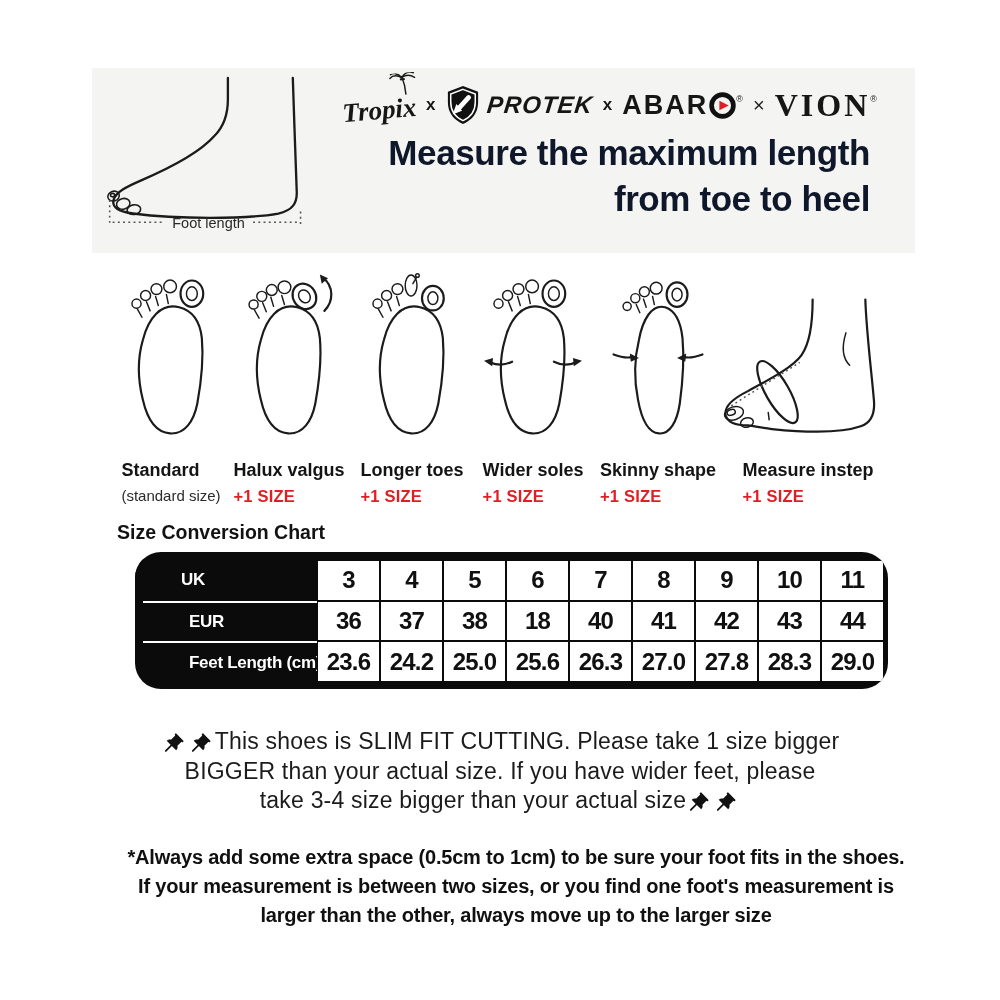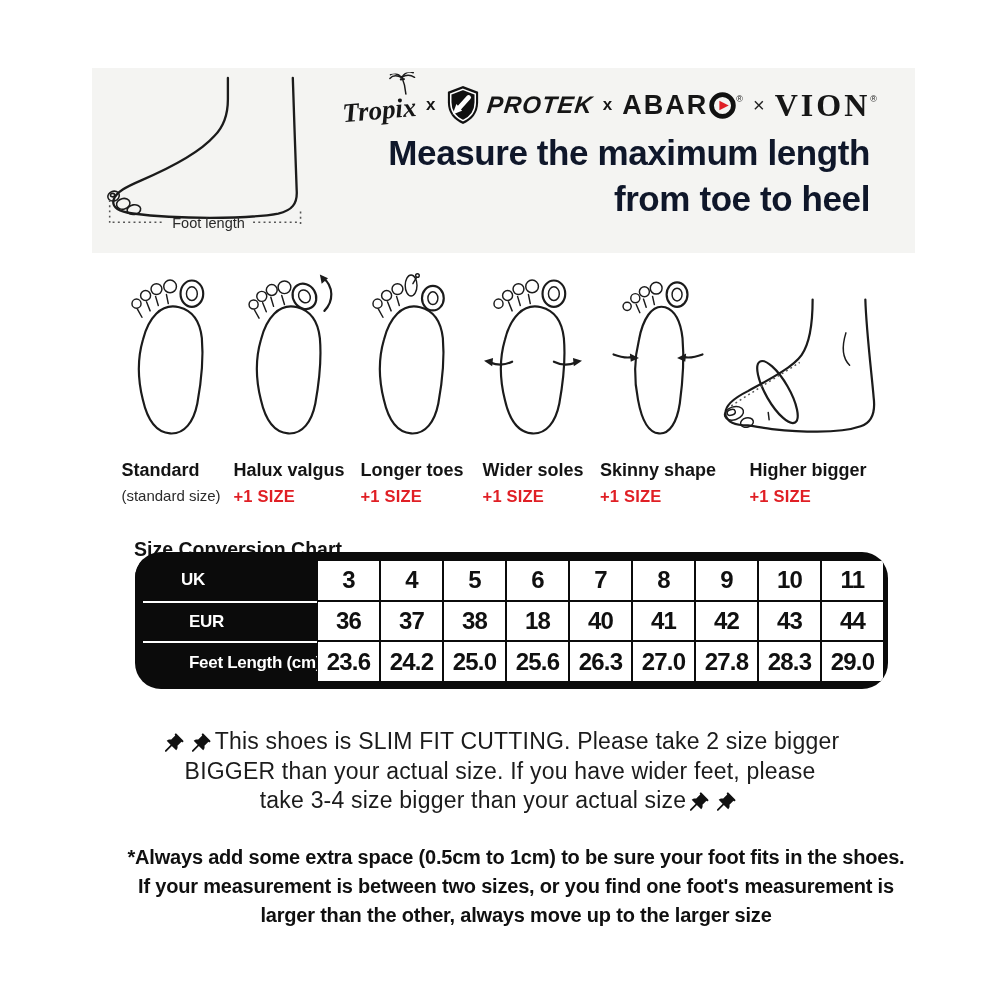--- a/index.html
+++ b/index.html
@@ -28,21 +28,21 @@
   
   .foot-types{position:absolute;left:0;top:266px;width:1000px;height:250px;}
   .ft{position:absolute;top:0;margin:0;display:flex;flex-direction:column;align-items:center;}
   .art{height:186px;display:flex;align-items:center;justify-content:center;}
   .art.side{align-items:flex-end;padding-bottom:10px;box-sizing:border-box;}
   .ft-label{font-weight:700;font-size:18px;color:#141414;margin-top:8px;white-space:nowrap;}
   .ft-sub{font-weight:700;font-size:16.5px;color:#e01f25;margin-top:6px;letter-spacing:0.2px;white-space:nowrap;}
   .ft-sub.plain{font-weight:400;font-size:15px;color:#2b2b2b;letter-spacing:0;}
 
   
-  .chart-title{position:absolute;left:117px;top:521px;margin:17px;font-size:19.5px;font-weight:700;color:#121212;}
+  .chart-title{position:absolute;left:117px;top:521px;margin:0;font-size:19.5px;font-weight:700;color:#121212;}
   .size-table{position:absolute;left:135px;top:552px;width:753px;height:137px;background:#0b0b0b;
               border-radius:26px;overflow:hidden;box-sizing:border-box;
               padding:8px 4px 7px 0;display:flex;flex-direction:column;}
   .t-row{flex:1;display:grid;grid-template-columns:182px repeat(9,1fr);}
   .t-head{background:#0b0b0b;color:#fff;display:flex;align-items:center;padding-left:46px;
           font-weight:700;font-size:17px;letter-spacing:-0.3px;white-space:nowrap;}
   .t-row.sep .t-head{border-top:2px solid #fff;margin-left:8px;}
   .t-cell{background:#fff;color:#101010;font-weight:700;font-size:24px;letter-spacing:-0.8px;
           display:flex;align-items:center;justify-content:center;border:1.5px solid #0b0b0b;}
 
@@ -250,21 +250,21 @@
           <ellipse class="ln thin" cx="15" cy="129" rx="10.5" ry="7" transform="rotate(-18 15 129)"></ellipse>
           <ellipse class="ln thin" cx="12" cy="128" rx="4.5" ry="3" transform="rotate(-18 12 128)"></ellipse>
           <ellipse class="ln thin" cx="29" cy="139" rx="7" ry="5" transform="rotate(-14 29 139)"></ellipse>
           <ellipse class="ln" cx="62" cy="106" rx="12.5" ry="38" transform="rotate(-30 62 106)"></ellipse>
           <path class="dot" d="M12,121 C38,104 64,88 86,74"></path>
           <path class="ln thin" d="M136,42 C131,58 133,70 140,77"></path>
           <path class="ln thin" d="M52,128 L53,136"></path>
         </svg>
       </div>
       <figcaption>
-        <div class="ft-label">Higher bigger</div>
+        <div class="ft-label">Measure instep</div>
         <div class="ft-sub">+1 SIZE</div>
       </figcaption>
     </figure>
   </div>
 
   <h2 class="chart-title">Size Conversion Chart</h2>
 
   <div class="size-table">
     <div class="t-row">
       <div class="t-head">UK</div>
@@ -304,21 +304,21 @@
     </div>
   </div>
 
   <p class="note1">
     <span><svg class="pin" width="19" height="19" viewBox="0 0 18 18">
           <path fill="#111" d="M10.9 0.8 L17.2 7.1 C17.6 7.5 17.6 8.1 17.2 8.5 C16.8 8.9 16.2 8.9 15.8 8.5 L15.6 8.3 L11.8 12.1 C12.2 13.6 11.8 15.2 10.6 16.4 L6.2 12 L1.6 7.4 C2.8 6.2 4.4 5.8 5.9 6.2 L9.7 2.4 L9.5 2.2 C9.1 1.8 9.1 1.2 9.5 0.8 C9.9 0.4 10.5 0.4 10.9 0.8 Z"></path>
           <line x1="6" y1="11.8" x2="0.8" y2="17" stroke="#111" stroke-width="1.7" stroke-linecap="round"></line>
         </svg><svg class="pin" width="19" height="19" viewBox="0 0 18 18">
           <path fill="#111" d="M10.9 0.8 L17.2 7.1 C17.6 7.5 17.6 8.1 17.2 8.5 C16.8 8.9 16.2 8.9 15.8 8.5 L15.6 8.3 L11.8 12.1 C12.2 13.6 11.8 15.2 10.6 16.4 L6.2 12 L1.6 7.4 C2.8 6.2 4.4 5.8 5.9 6.2 L9.7 2.4 L9.5 2.2 C9.1 1.8 9.1 1.2 9.5 0.8 C9.9 0.4 10.5 0.4 10.9 0.8 Z"></path>
           <line x1="6" y1="11.8" x2="0.8" y2="17" stroke="#111" stroke-width="1.7" stroke-linecap="round"></line>
-        </svg><span>This shoes is  SLIM FIT CUTTING. Please take 2 size bigger</span></span><br>
+        </svg><span>This shoes is  SLIM FIT CUTTING. Please take 1 size bigger</span></span><br>
     <span>BIGGER than your actual size. If you have wider feet, please</span><br>
     <span><span>take 3-4 size bigger than your actual size</span><svg class="pin" width="19" height="19" viewBox="0 0 18 18">
           <path fill="#111" d="M10.9 0.8 L17.2 7.1 C17.6 7.5 17.6 8.1 17.2 8.5 C16.8 8.9 16.2 8.9 15.8 8.5 L15.6 8.3 L11.8 12.1 C12.2 13.6 11.8 15.2 10.6 16.4 L6.2 12 L1.6 7.4 C2.8 6.2 4.4 5.8 5.9 6.2 L9.7 2.4 L9.5 2.2 C9.1 1.8 9.1 1.2 9.5 0.8 C9.9 0.4 10.5 0.4 10.9 0.8 Z"></path>
           <line x1="6" y1="11.8" x2="0.8" y2="17" stroke="#111" stroke-width="1.7" stroke-linecap="round"></line>
         </svg><svg class="pin" width="19" height="19" viewBox="0 0 18 18">
           <path fill="#111" d="M10.9 0.8 L17.2 7.1 C17.6 7.5 17.6 8.1 17.2 8.5 C16.8 8.9 16.2 8.9 15.8 8.5 L15.6 8.3 L11.8 12.1 C12.2 13.6 11.8 15.2 10.6 16.4 L6.2 12 L1.6 7.4 C2.8 6.2 4.4 5.8 5.9 6.2 L9.7 2.4 L9.5 2.2 C9.1 1.8 9.1 1.2 9.5 0.8 C9.9 0.4 10.5 0.4 10.9 0.8 Z"></path>
           <line x1="6" y1="11.8" x2="0.8" y2="17" stroke="#111" stroke-width="1.7" stroke-linecap="round"></line>
         </svg></span>
   </p>
 

